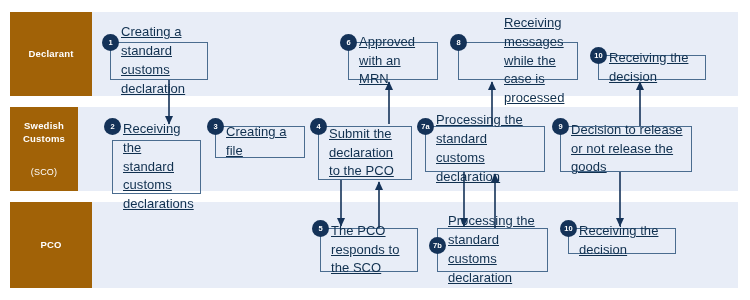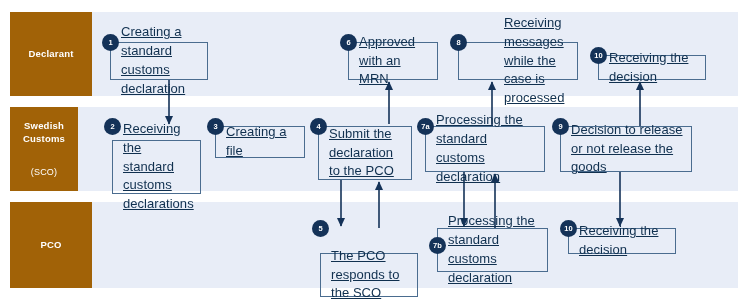--- a/index.html
+++ b/index.html
@@ -151,21 +151,21 @@
     <span>3</span>
   </div>
 
   <div class="node" style="left:318px; top:126px; width:94px; height:54px;">
     <span class="node-text">Submit the declaration to the PCO</span>
   </div>
   <div class="badge" style="left:310px; top:118px;">
     <span>4</span>
   </div>
 
-  <div class="node" style="left:320px; top:228px; width:98px; height:44px;margin-top:25px;">
+  <div class="node" style="left:320px; top:228px; width:98px; height:44px;">
     <span class="node-text">The PCO responds to the SCO</span>
   </div>
   <div class="badge" style="left:312px; top:220px;">
     <span>5</span>
   </div>
 
   <div class="node" style="left:348px; top:42px; width:90px; height:38px;">
     <span class="node-text">Approved with an MRN</span>
   </div>
   <div class="badge" style="left:340px; top:34px;">

